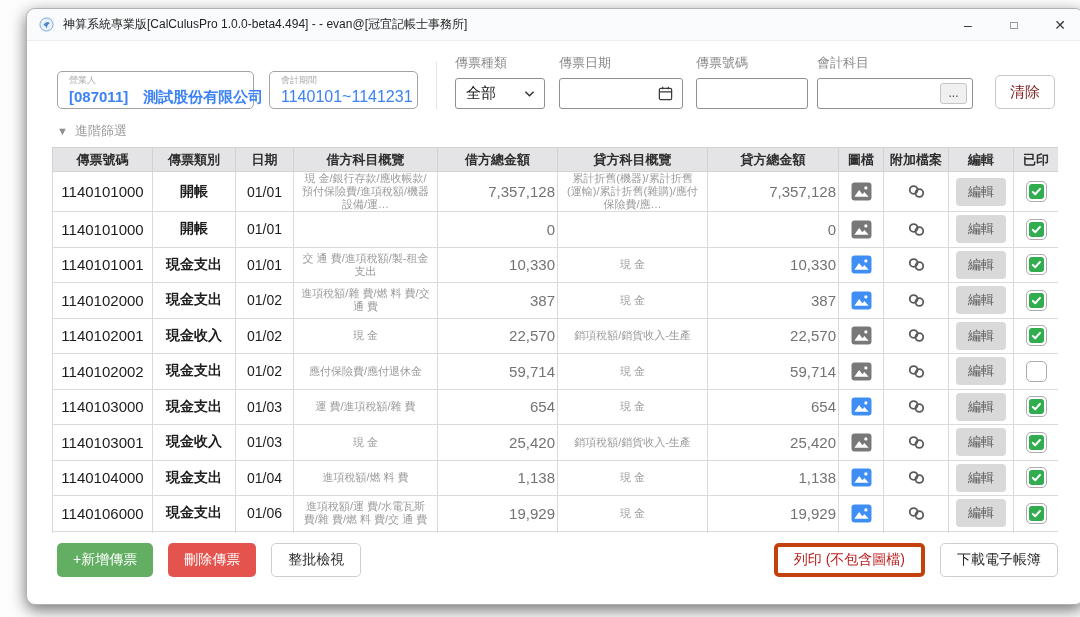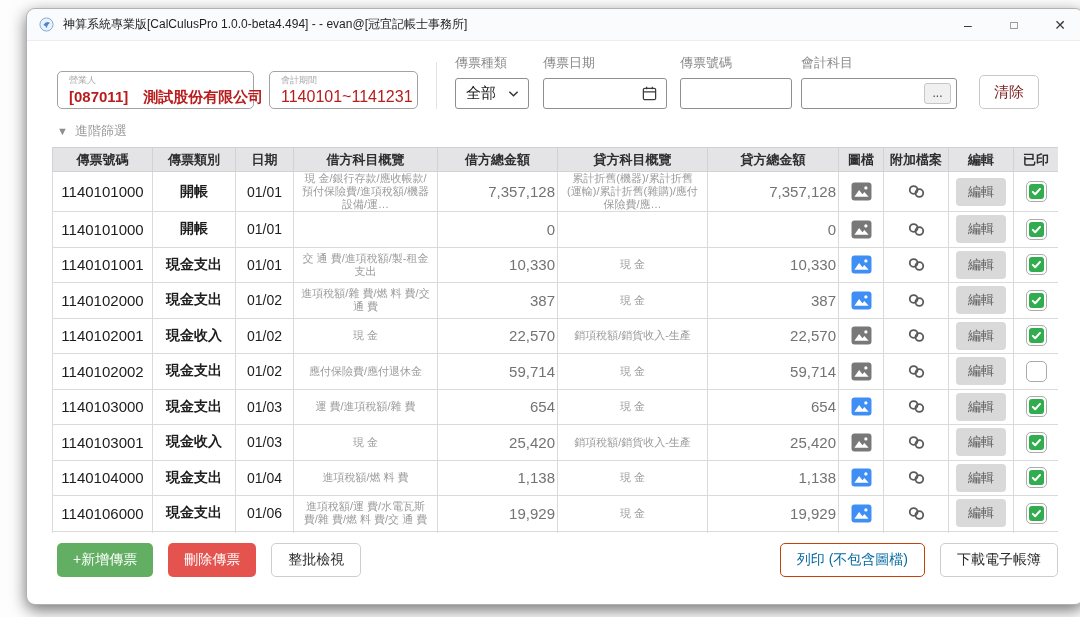--- a/index.html
+++ b/index.html
@@ -23,30 +23,30 @@
   .title{font-size:12px;color:#1f1f1f;white-space:pre}
   .win-controls{margin-left:auto;display:flex;height:100%}
   .win-btn{width:46px;display:flex;align-items:center;justify-content:center;
     font-size:14px;color:#3a3a3a;cursor:default}
   .win-btn.max{font-size:12px}
   
   .form-row{display:flex;align-items:flex-end;padding:13px 0 0 30px;flex:0 0 auto}
   .fieldbox{border:1px solid #a3a3a3;border-radius:5px;height:38px;box-sizing:border-box;
     padding:3px 11px 0;display:flex;flex-direction:column;background:#fff}
   .fb-label{font-size:9px;color:#a9a9a9;line-height:11px}
-  .fb-value{font-size:15px;color:#b91c1c;font-weight:700;white-space:pre;line-height:22px}
+  .fb-value{font-size:15px;color:#3b82f6;font-weight:700;white-space:pre;line-height:22px}
   .fieldbox.business{width:197px;margin-right:15px}
   .fieldbox.period{width:149px}
   .fieldbox.period .fb-value{font-weight:500;font-size:16px}
   .vdivider{width:1px;background:#e3e3e3;height:47px;margin:0 18px;align-self:flex-end}
   .filter-group{display:flex;flex-direction:column}
   .filter-label{font-size:13px;color:#8a8a8a;margin-bottom:6px}
   .control{height:31px;box-sizing:border-box;border:1px solid #8f8f8f;border-radius:3px;
     background:#fff;display:flex;align-items:center}
-  .select-control{width:74px;justify-content:space-between;padding:0 9px 0 10px;
+  .select-control{width:90px;justify-content:space-between;padding:0 9px 0 10px;
     font-size:15px;color:#1a1a1a;cursor:default}
   .date-control{width:124px;margin-left:14px;justify-content:flex-end;padding-right:8px}
   .plain-control{width:112px;margin-left:13px}
   .account-control{width:156px;margin-left:9px;padding-right:5px}
   input.raw{border:none;outline:none;flex:1;min-width:0;font:inherit;font-size:14px;
     padding:0 8px;background:transparent}
   .browse-btn{background:#f0f0f0;border:1px solid #c6c6c6;border-radius:3px;font-size:12px;
     color:#444;width:27px;height:21px;line-height:17px;text-align:center;flex:0 0 auto;
     font-family:inherit;padding:0}
   .clear-btn{height:34px;min-width:60px;margin-left:22px;background:#fff;
@@ -79,21 +79,21 @@
   .check-inner{display:none;width:15px;height:15px;background:var(--check-green,#31ac4e);
     border-radius:3px;align-items:center;justify-content:center}
   .checkbox.checked .check-inner{display:flex}
   
   .footer{display:flex;align-items:center;padding:10px 25px 0 30px;flex:0 0 auto}
   .btn{height:34px;border-radius:5px;font-size:14px;font-family:inherit;padding:0 16px;
     border:1px solid transparent}
   .btn-add{background:var(--add-button,#62ae62);color:#fff;border:none;margin-right:15px;min-width:90px}
   .btn-del{background:var(--delete-button,#e4534e);color:#fff;border:none;margin-right:15px;min-width:82px}
   .btn-batch{background:#fff;border:1px solid #cdcdcd;color:#2b2b2b;min-width:80px}
-  .btn-print{margin-left:auto;background:#fff;border:1px solid #c2410c;color:#0369a1;margin-right:15px}
+  .btn-print{margin-left:auto;background:#fff;border:4px solid #c2410c;color:#b91c1c;margin-right:15px}
   .btn-download{background:#fff;border:1px solid #cdcdcd;color:#2b2b2b}
 </style>
 </head>
 <body>
 
 <div class="window">
 
   <div class="titlebar">
     <span class="app-icon">
       <svg viewBox="0 0 16 16" width="15" height="15">

